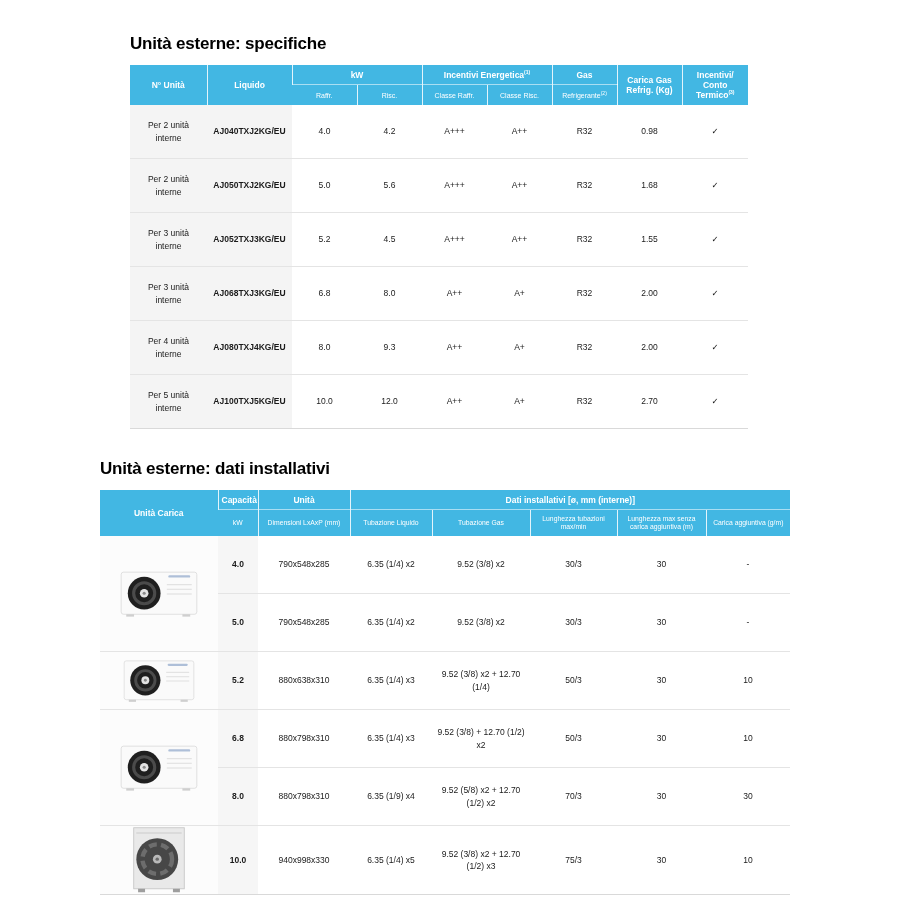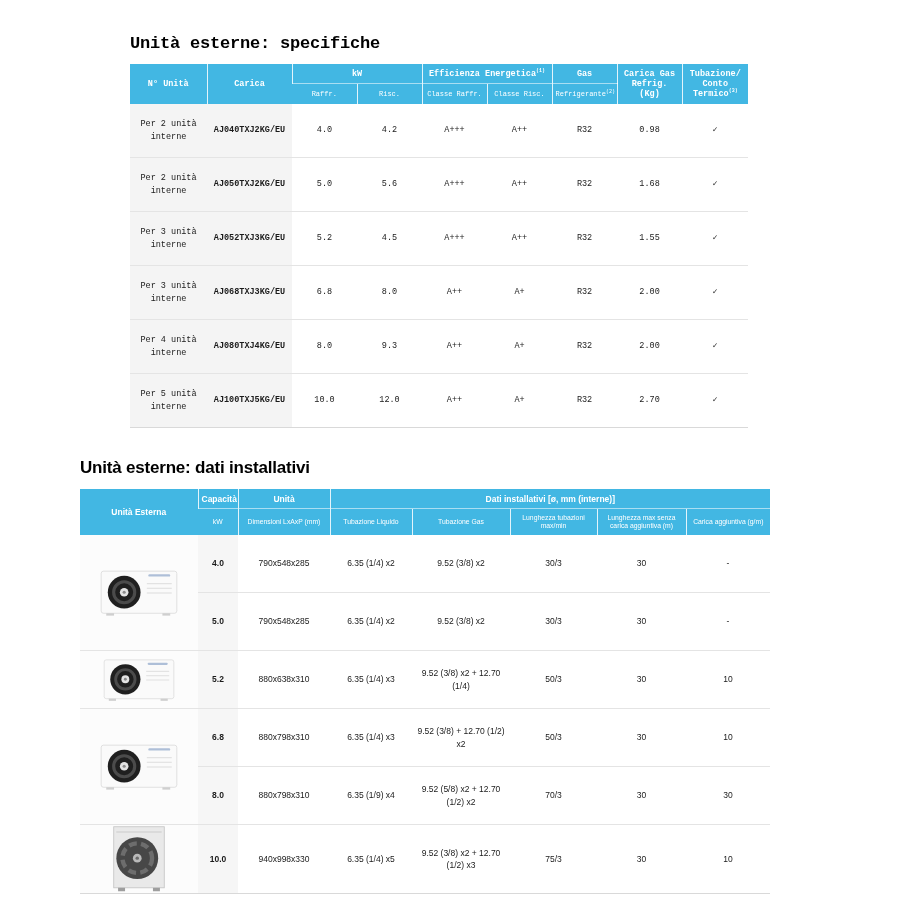--- a/index.html
+++ b/index.html
@@ -2,22 +2,22 @@
 <html><head>
 <meta charset="utf-8">
 <style>
   html,body{margin:0;padding:0;}
   body{
     width:900px;height:900px;background:#ffffff;
     font-family:"Liberation Sans", sans-serif;color:#111;
     -webkit-font-smoothing:antialiased;
   }
   .section{position:relative;}
-  .sec1{margin:34px 0 16px 130px;width:618px;font-family:Liberation Mono, monospace;}
-  .sec2{margin:30px 0 0 80px;width:690px;}
+  .sec1{margin:34px 0 16px 130px;width:618px;}
+  .sec2{margin:30px 0 0 100px;width:690px;}
   .tbl-title{font-size:17px;font-weight:bold;color:#000;margin:0 0 11px 0;letter-spacing:-0.2px;}
   table{border-collapse:collapse;table-layout:fixed;border-bottom:1px solid #d9d9d9;}
   .t1{width:618px;}
   .t2{width:690px;}
   thead th{
     background:#42b7e3;color:#ffffff;font-weight:bold;
     padding:2px 3px;vertical-align:middle;text-align:center;
     border-left:1px solid rgba(255,255,255,0.85);
   }
   thead th:first-child{border-left:none;}
@@ -51,29 +51,29 @@
         <col style="width:65px">
       <col style="width:65px">
         <col style="width:65px">
       <col style="width:65px">
         <col style="width:65px">
         <col style="width:66px">
     </colgroup>
     <thead>
       <tr>
         <th rowspan="2" class="th-main">N° Unità</th>
-        <th rowspan="2" class="th-main">Carica</th>
+        <th rowspan="2" class="th-main">Liquido</th>
         <th colspan="2" class="th-main">kW</th>
         <th colspan="2" class="th-main">
-          <span>Efficienza Energetica</span><sup>(1)</sup>
+          <span>Incentivi Energetica</span><sup>(1)</sup>
         </th>
         <th class="th-main">Gas</th>
         <th rowspan="2" class="th-main">Carica Gas Refrig. (Kg)</th>
         <th rowspan="2" class="th-main">
-          <span style="display:block">Tubazione/</span>
+          <span style="display:block">Incentivi/</span>
           <span>Conto Termico</span><sup>(3)</sup>
         </th>
       </tr>
       <tr>
         <th class="th-sub">Raffr.</th>
         <th class="th-sub">Risc.</th>
         <th class="th-sub">Classe Raffr.</th>
         <th class="th-sub">Classe Risc.</th>
         <th class="th-sub">
           <span>Refrigerante</span><sup>(2)</sup>
@@ -159,21 +159,21 @@
         <col style="width:40px">
         <col style="width:92px">
       <col style="width:82px">
         <col style="width:98px">
         <col style="width:87px">
       <col style="width:89px">
         <col style="width:84px">
     </colgroup>
     <thead>
       <tr>
-        <th rowspan="2" class="th-main">Unità Esterna</th>
+        <th rowspan="2" class="th-main">Unità Carica</th>
         <th class="th-main">Capacità</th>
         <th class="th-main">Unità</th>
         <th colspan="5" class="th-main">Dati installativi [ø, mm (interne)]</th>
       </tr>
       <tr>
         <th class="th-sub">kW</th>
         <th class="th-sub">Dimensioni LxAxP (mm)</th>
         <th class="th-sub">Tubazione Liquido</th>
         <th class="th-sub">Tubazione Gas</th>
         <th class="th-sub">Lunghezza tubazioni max/min</th>

